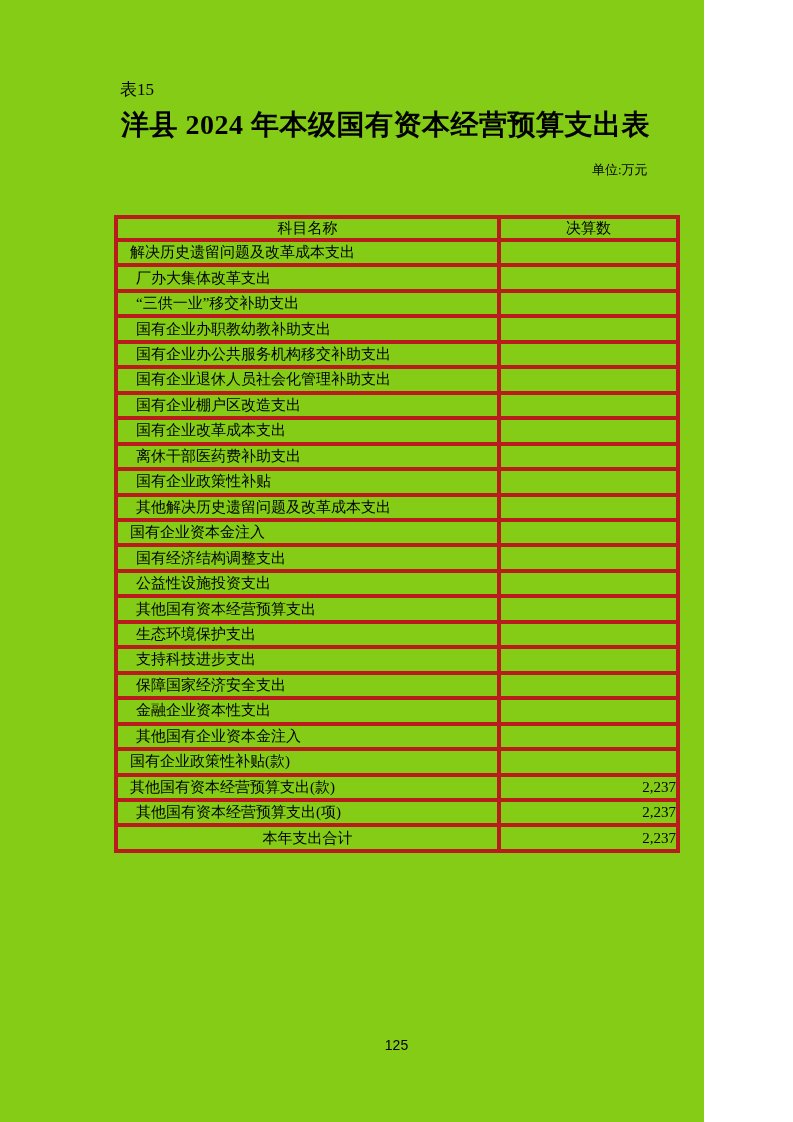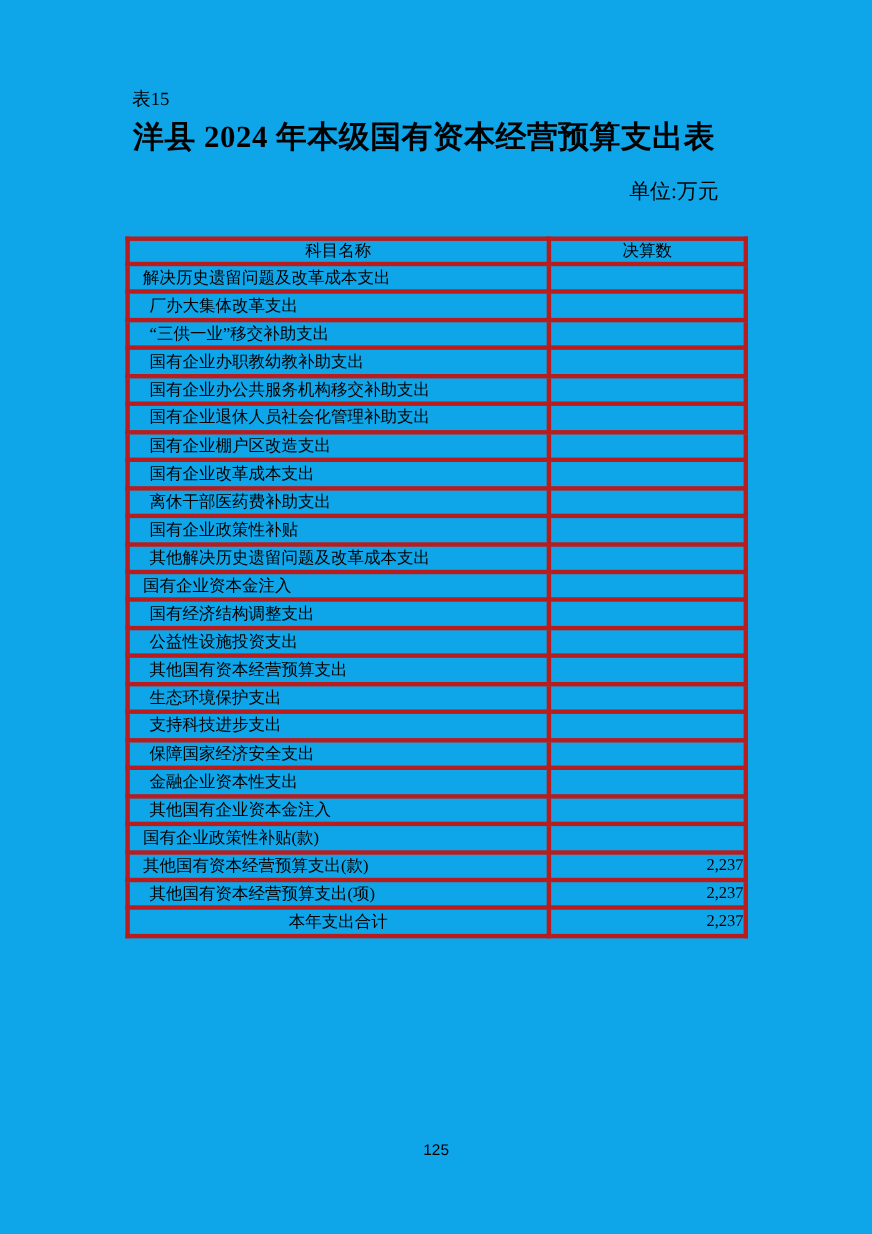--- a/index.html
+++ b/index.html
@@ -2,23 +2,23 @@
 <html><head>
 <meta charset="utf-8">
 <style>
   html, body {
     margin: 0;
     padding: 0;
     background: #ffffff;
   }
   .sheet {
     position: relative;
-    width: 793px;
+    width: 704px;
     height: 1122px;
-    background: #0ea5e9;
+    background: #84cc16;
     font-family: "Liberation Serif", "DejaVu Serif", serif;
     color: #000000;
     overflow: hidden;
   }
   .table-label {
     position: absolute;
     left: 120px;
     top: 80px;
     font-size: 17px;
     line-height: 1.2;
@@ -28,23 +28,23 @@
     left: 121px;
     top: 106px;
     font-size: 28px;
     font-weight: bold;
     letter-spacing: 0.5px;
     white-space: nowrap;
     font-family: Liberation Serif, serif;
   }
   .unit-note {
     position: absolute;
-    left: 572px;
+    left: 592px;
     top: 161px;
-    font-size: 19px;
+    font-size: 13px;
   }
   table.budget-table {
     position: absolute;
     left: 114px;
     top: 215px;
     width: 562px;
     height: 638px;
     border-collapse: collapse;
     table-layout: fixed;
     border: 2px solid #000;

